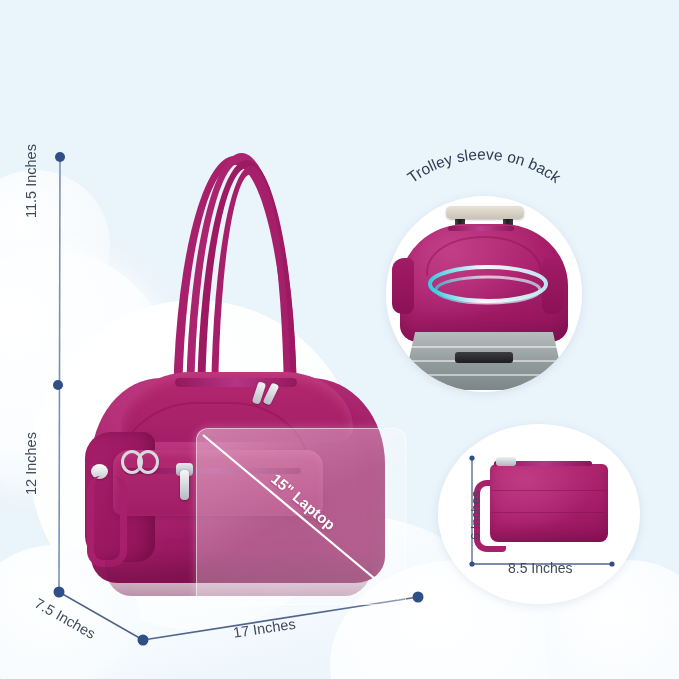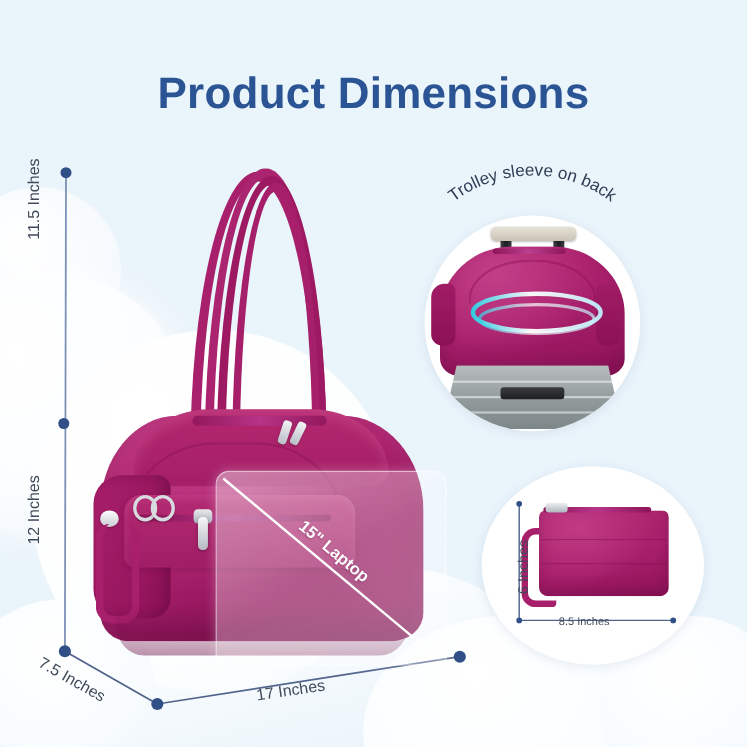--- a/index.html
+++ b/index.html
@@ -198,36 +198,35 @@
   #ps1{top:66px;} #ps2{top:88px;}
   #pouch-zip{position:absolute;left:56px;top:37px;width:98px;height:5px;
     background:linear-gradient(90deg,#8e1558,#b6358a,#8e1558);border-radius:3px;}
   #pouch-zp{position:absolute;left:58px;top:33px;width:20px;height:9px;border-radius:3px;
     background:linear-gradient(180deg,#eef0f2,#b0b5bd);}
   #pouch-strap{position:absolute;left:36px;top:56px;width:26px;height:60px;
     border:6px solid #a81f6b;border-radius:13px 4px 4px 13px;border-right:none;}
   #pouch-dims{position:absolute;left:0;top:0;width:202px;height:180px;}
   #lbl-6in{position:absolute;left:468px;top:540px;color:#3f4a5a;font-size:13px;
     transform:rotate(-90deg);transform-origin:left top;white-space:nowrap;}
-  #lbl-85in{position:absolute;left:508px;top:560px;color:#3f4a5a;font-size:10px;white-space:nowrap;}
+  #lbl-85in{position:absolute;left:508px;top:560px;color:#3f4a5a;font-size:14px;white-space:nowrap;}
 </style>
 </head>
 <body>
 
 <div id="stage">
 
   <div class="blob blob-b"></div>
   <div class="blob blob-a"></div>
   <div class="blob blob-c"></div>
   <div class="floorwash"></div>
   <div class="blob blob-f"></div>
   <div class="blob blob-d"></div>
   <div class="blob blob-e"></div>
 
-  <div id="title">Product Dimensions</div>
 
   <svg id="dimsvg" viewBox="0 0 679 679">
     <line x1="60" y1="157" x2="59" y2="592" stroke="#7a90b5" stroke-width="1.6"></line>
     <line x1="59" y1="592" x2="143" y2="640" stroke="#51648c" stroke-width="1.6"></line>
     <line x1="143" y1="640" x2="418" y2="597" stroke="#51648c" stroke-width="1.6"></line>
     <circle cx="60" cy="157" r="5" fill="#2f4f86"></circle>
     <circle cx="58" cy="385" r="5" fill="#2f4f86"></circle>
     <circle cx="59" cy="592" r="5.5" fill="#2f4f86"></circle>
     <circle cx="143" cy="640" r="5.5" fill="#2f4f86"></circle>
     <circle cx="418" cy="597" r="5.5" fill="#2f4f86"></circle>

